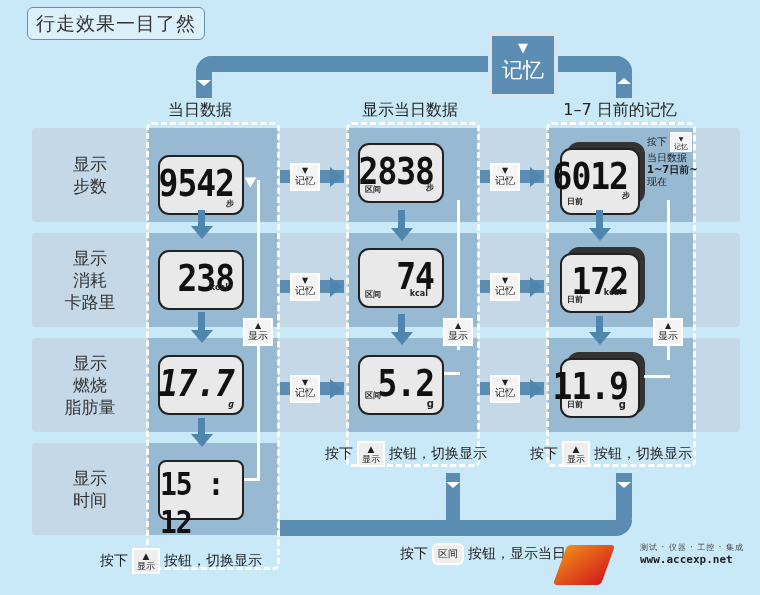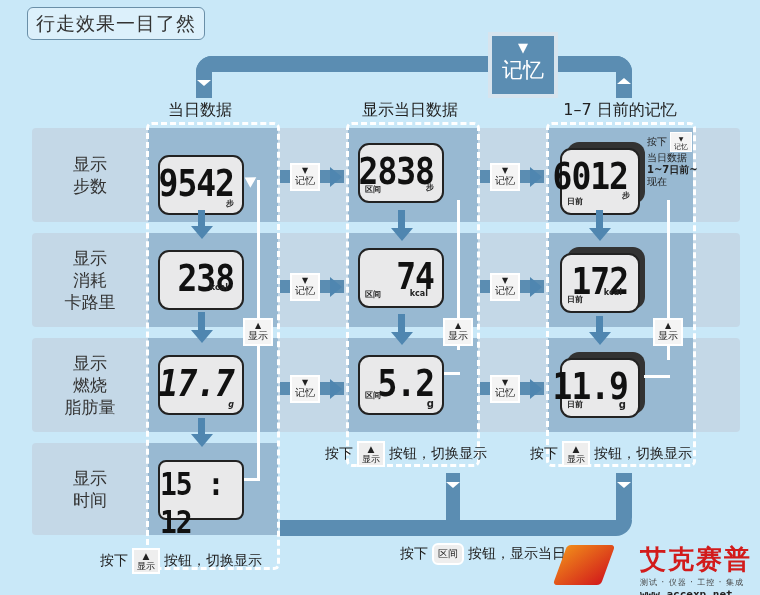--- a/index.html
+++ b/index.html
@@ -273,16 +273,15 @@
   <span>按下</span>
   <span class="kbtn" style="border-radius:6px;padding:4px 4px;font-size:10px;"><span>区间</span></span>
   <span>按钮，显示当日数据</span>
 </div>
 
 <div class="abs" style="left:560px;top:545px;width:60px;height:40px;">
   <div style="position:absolute;left:0;top:0;width:48px;height:40px;background:linear-gradient(135deg,#f08a1a,#d21b1b);transform:skewX(-20deg);border-radius:4px;"></div>
   <div style="position:absolute;left:8px;top:24px;color:#fff;font-size:10px;font-weight:bold;font-style:italic;margin-top:44px;">ACCEXP</div>
 </div>
 <div class="abs" style="left:640px;top:542px;text-align:left;">
-  <div class="logo-main">艾克赛普</div>
   <div class="logo-sub">测试 · 仪器 · 工控 · 集成</div>
   <div class="logo-url">www.accexp.net</div>
 </div>
 
 </body></html>

